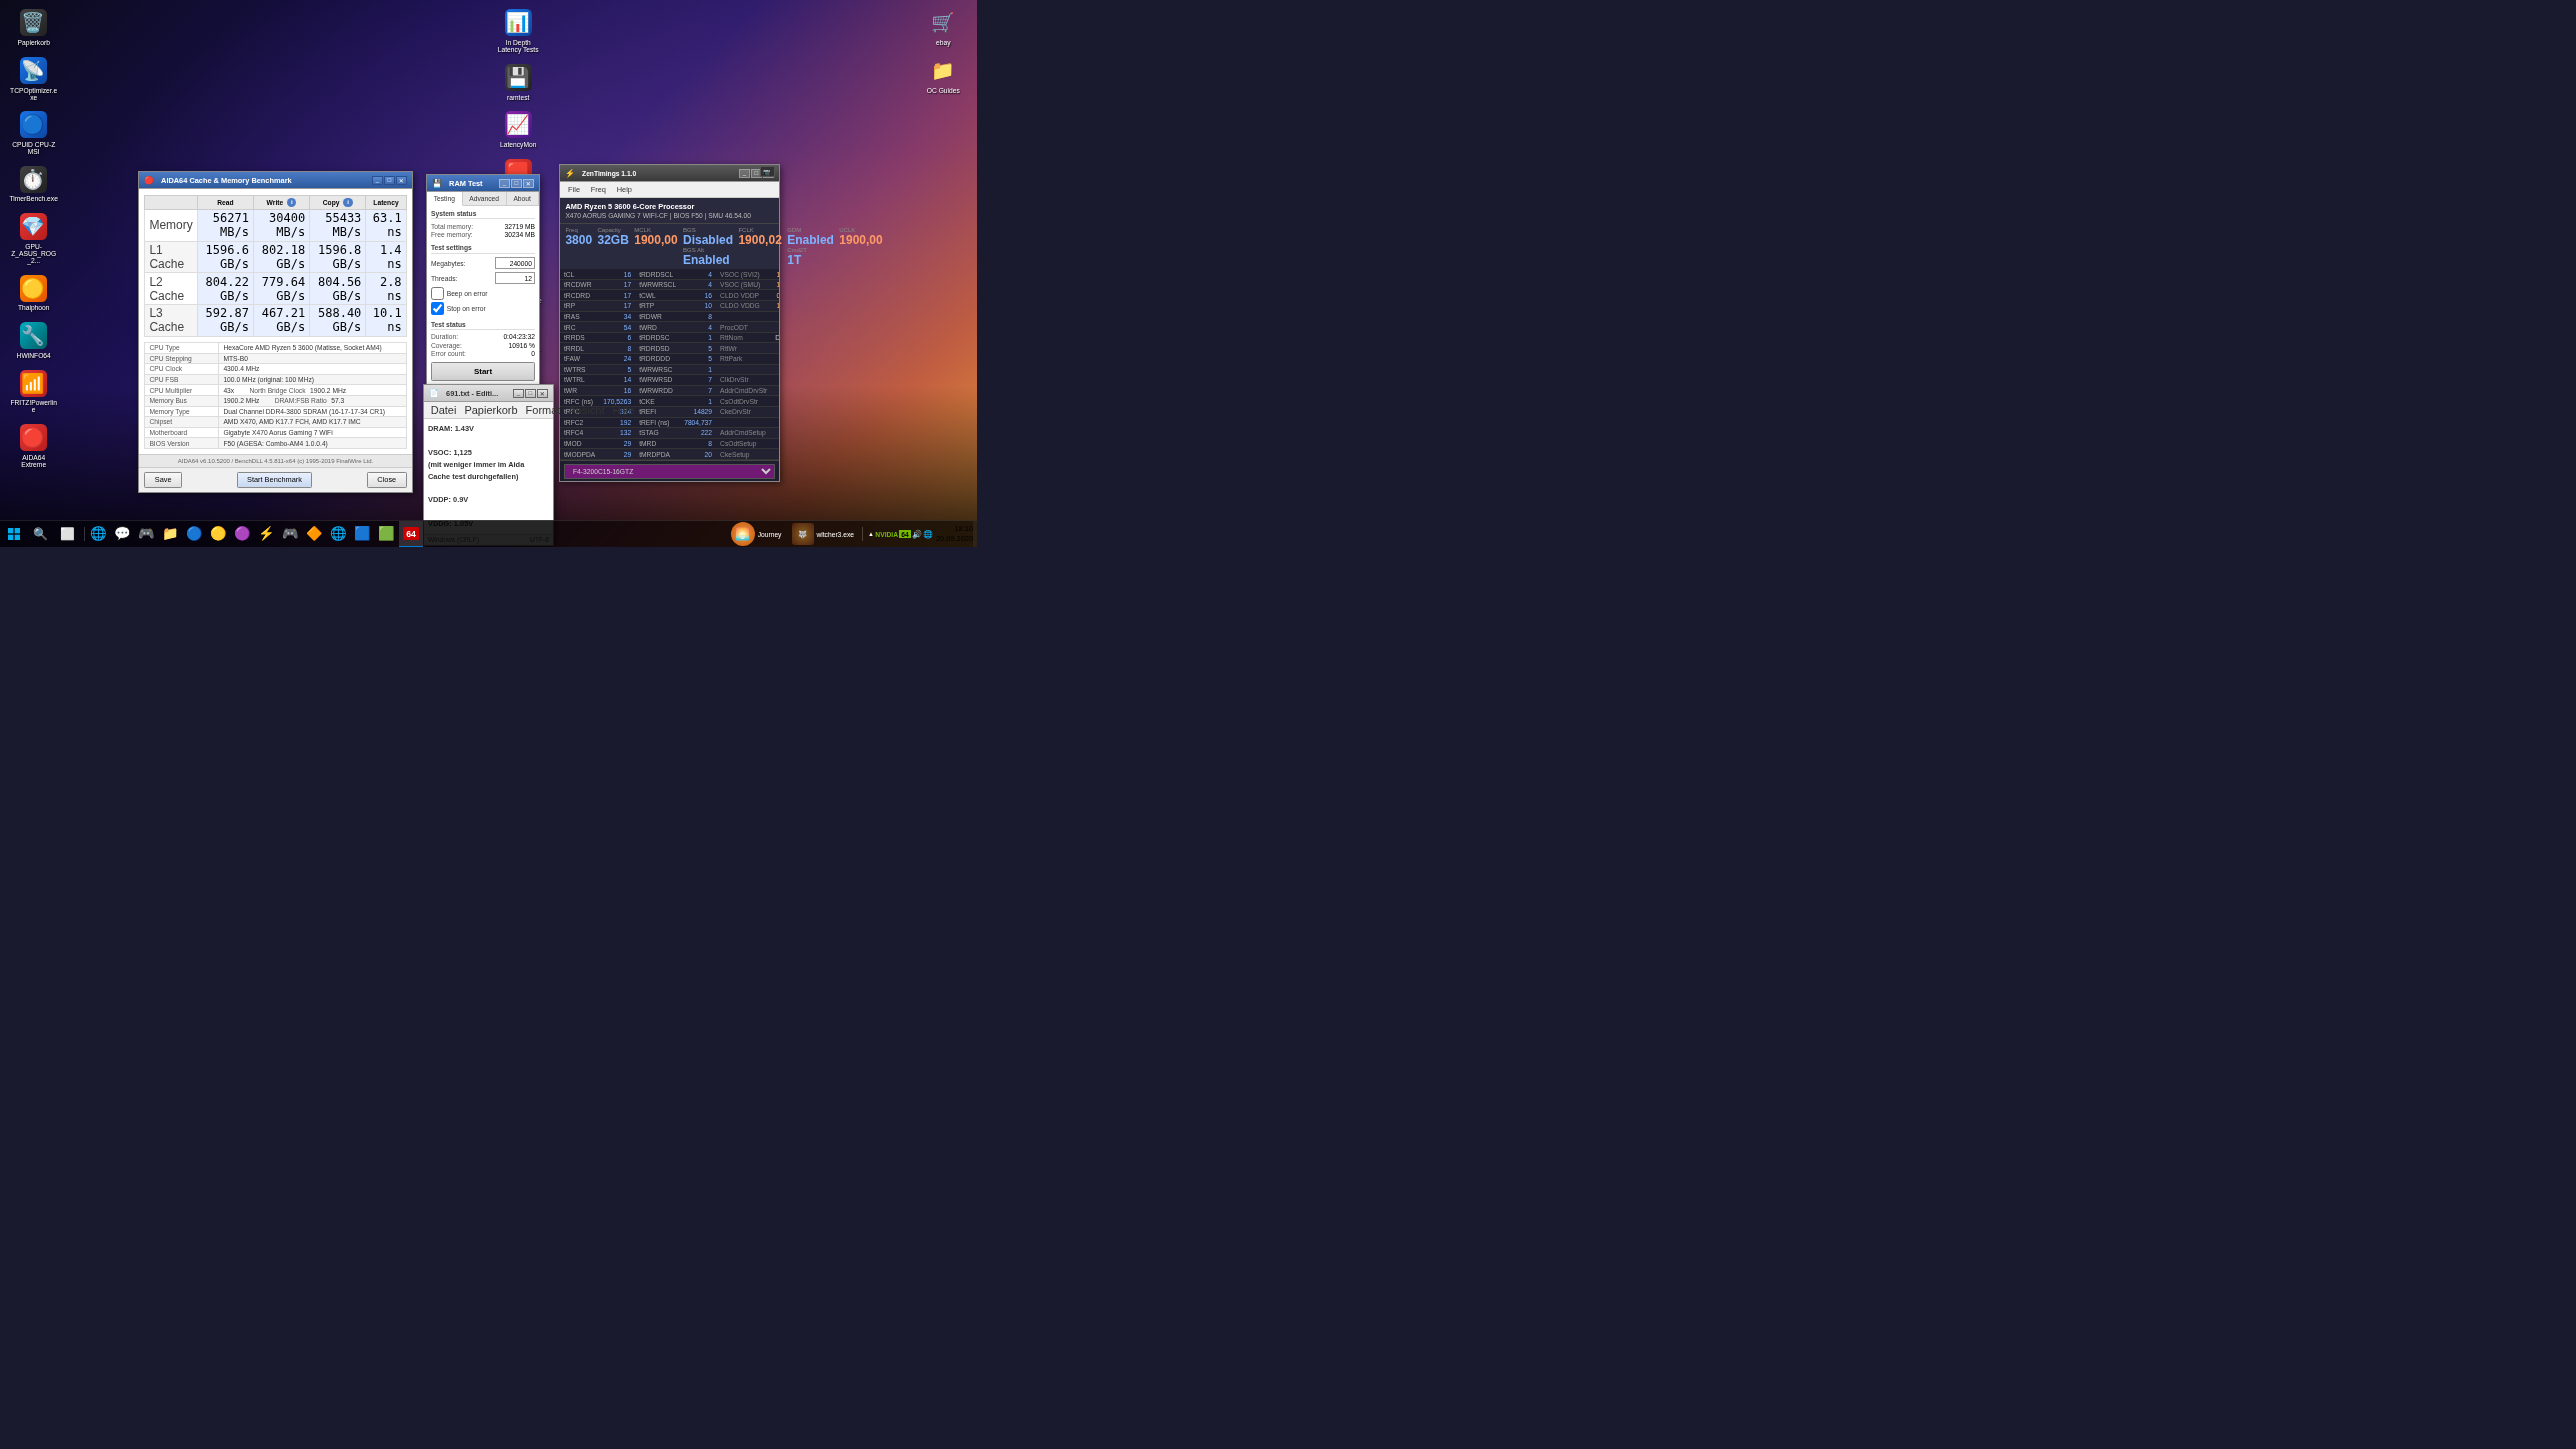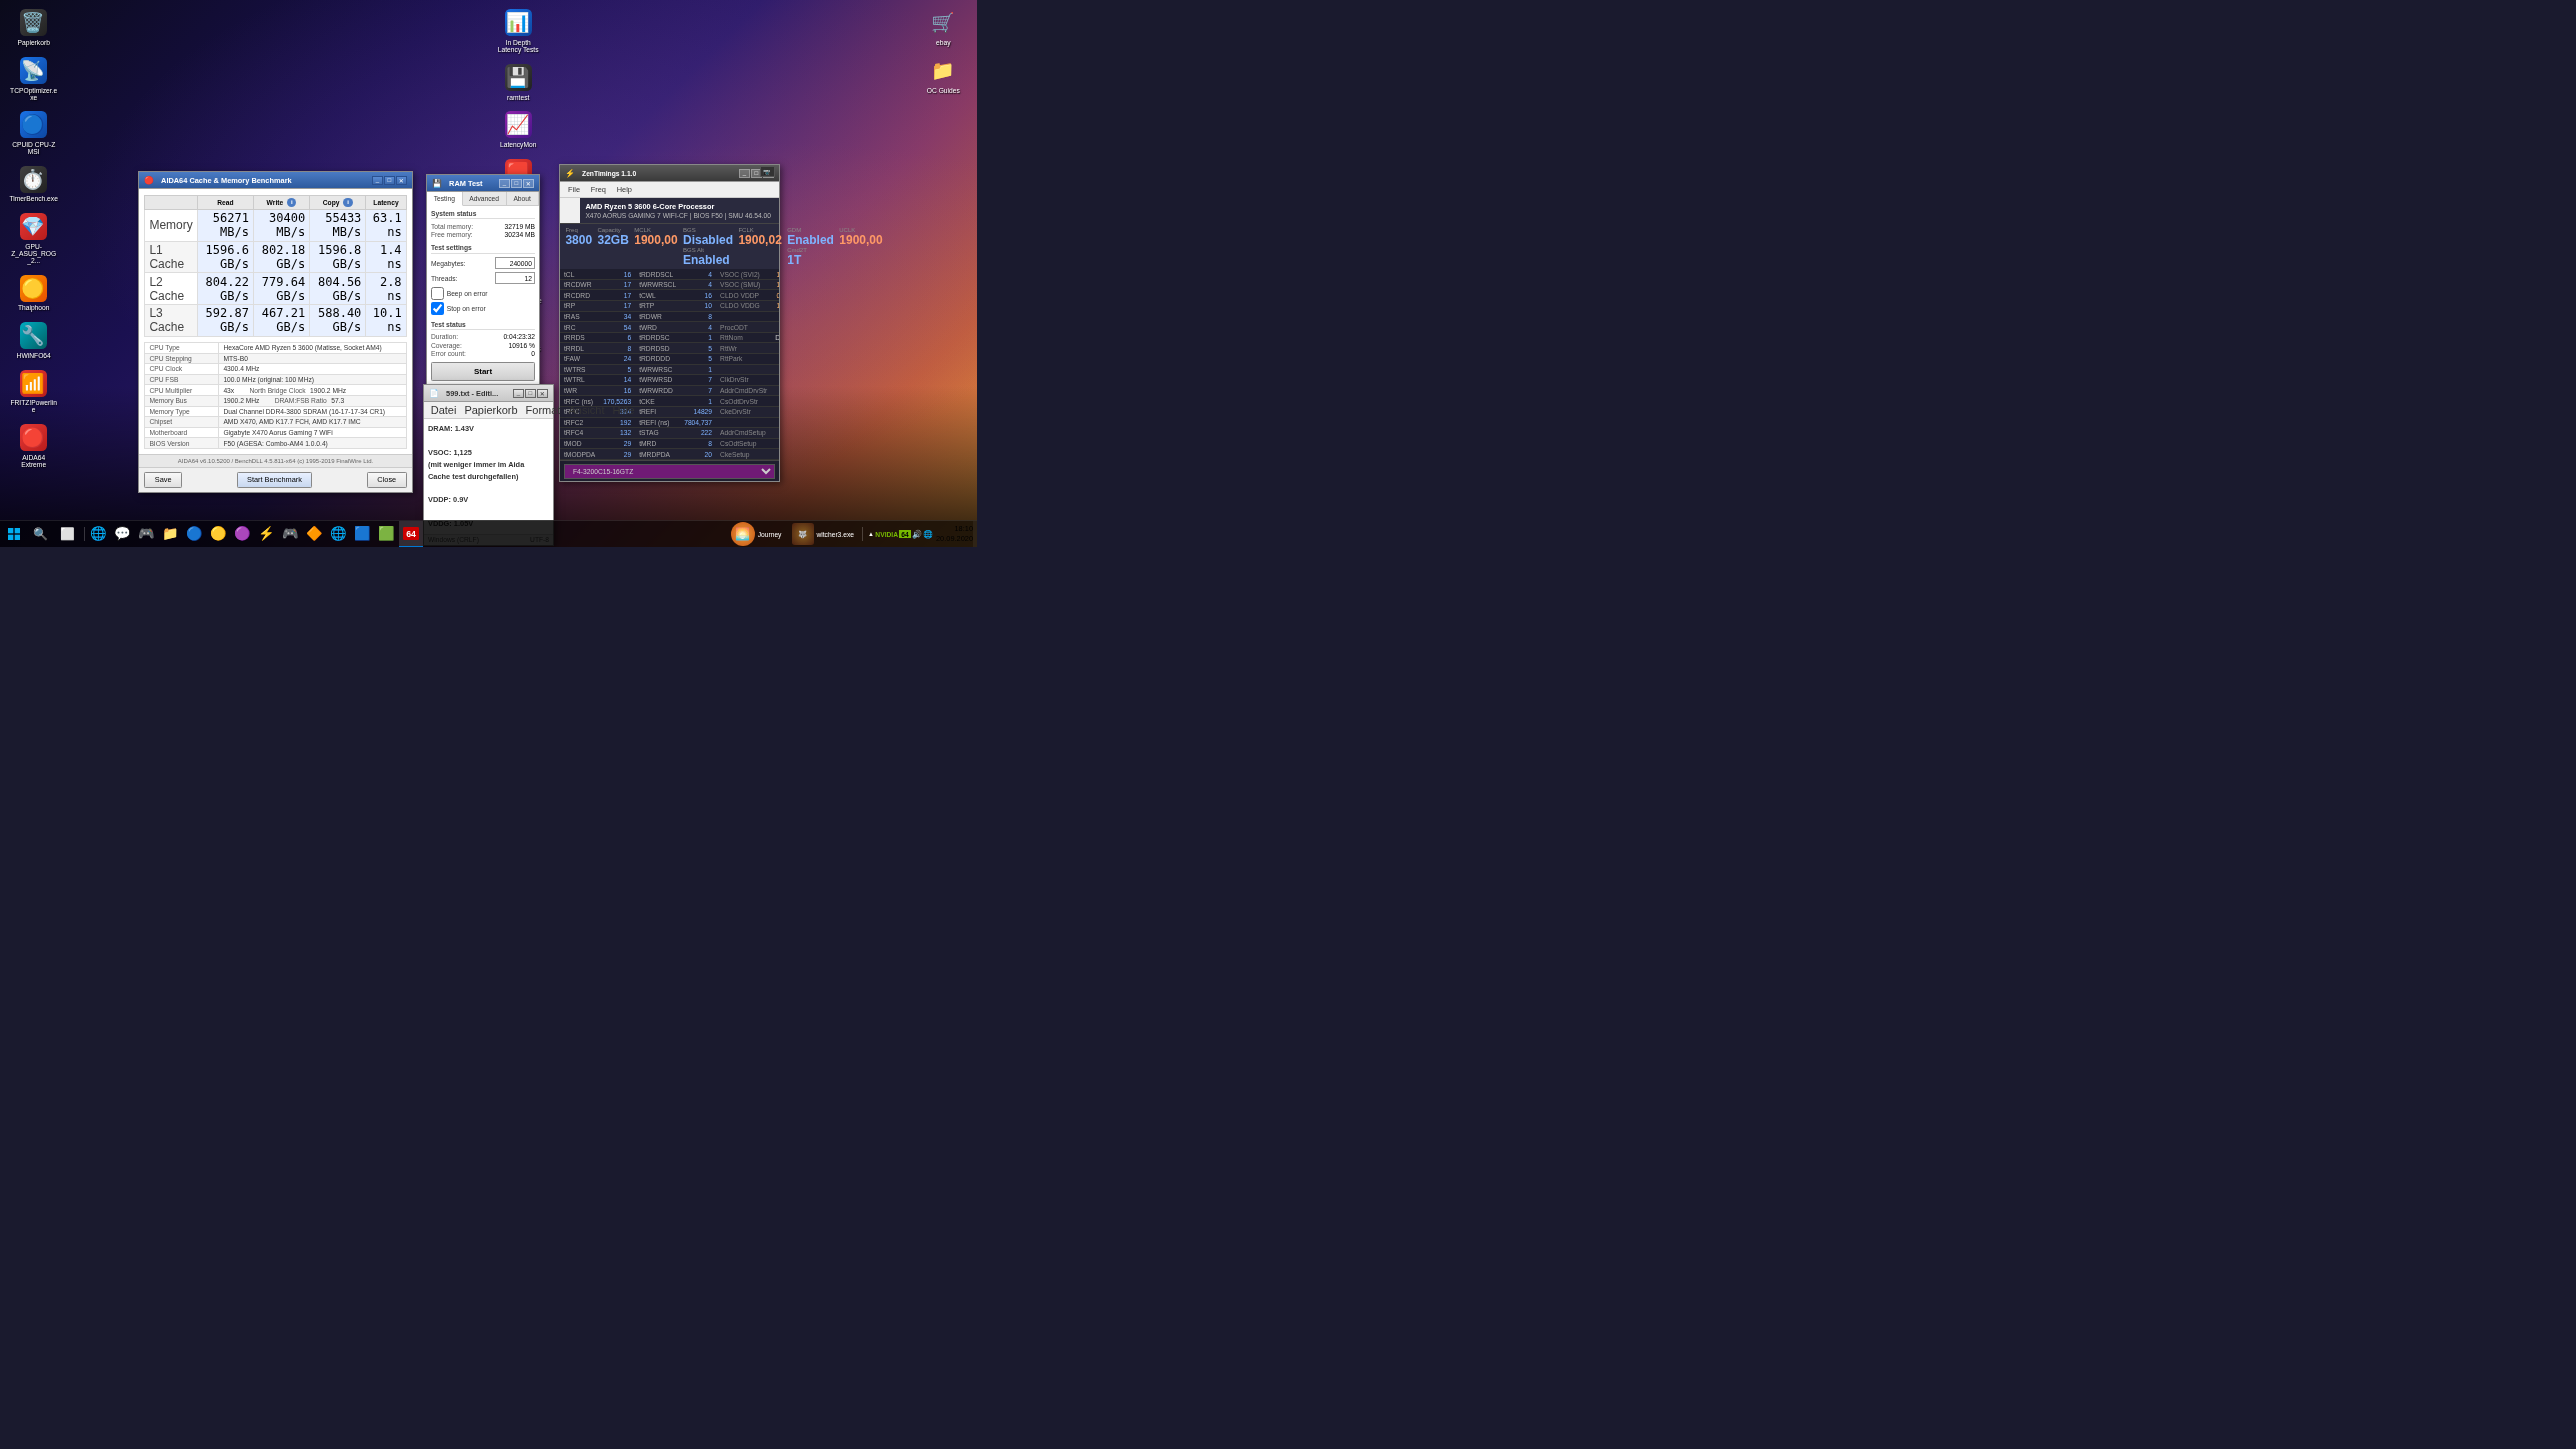--- a/index.html
+++ b/index.html
@@ -382,21 +382,20 @@
       padding: 1.3px 5.4px;
       font-size: 7.4px;
       cursor: pointer;
       color: #333;
     }
 
     .zen-header {
       background: #2a2a3e;
       color: white;
       padding: 4px 5.4px;
-      margin-left: 20px;
     }
 
     .zen-proc-title {
       font-size: 7.4px;
       font-weight: bold;
       color: #fff;
       margin-bottom: 1.3px;
     }
 
     .zen-proc-sub {
@@ -1080,21 +1079,21 @@
     <div class="zen-bottom">
       <select class="zen-dropdown">
         <option>F4-3200C15-16GTZ</option>
       </select>
     </div>
   </div>
 
   <div class="window notepad-window">
     <div class="window-titlebar">
       <span style="font-size:8px; margin-right:2.7px;">📄</span>
-      <span class="window-title-text">599.txt - Editi...</span>
+      <span class="window-title-text">691.txt - Editi...</span>
       <div class="window-controls">
         <div class="window-btn">_</div>
         <div class="window-btn">□</div>
         <div class="window-btn close">✕</div>
       </div>
     </div>
     <div class="notepad-menubar">
       <div class="notepad-menu-item">Datei</div>
       <div class="notepad-menu-item">Papierkorb</div>
       <div class="notepad-menu-item">Format</div>

